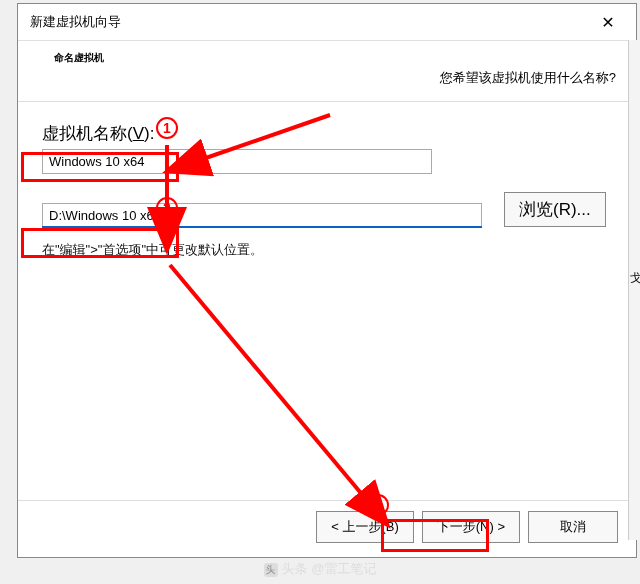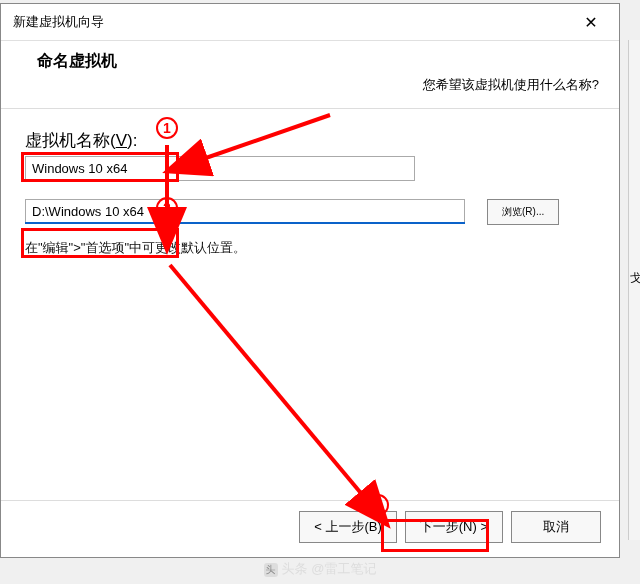--- a/index.html
+++ b/index.html
@@ -11,21 +11,21 @@
       height: 584px;
       overflow: hidden;
       position: relative;
     }
     .dialog {
       background: #fff;
       border: 1px solid #888;
       width: 620px;
       height: 555px;
       position: absolute;
-      left: 0;
+      left: 17px;
       top: 3px;
       display: flex;
       flex-direction: column;
     }
     .titlebar {
       display: flex;
       align-items: center;
       justify-content: space-between;
       padding: 6px 8px 6px 12px;
       border-bottom: 1px solid #e0e0e0;
@@ -39,21 +39,21 @@
       justify-content: center;
       font-size: 16px;
       cursor: pointer;
     }
     .header-section {
       padding: 10px 20px 14px 36px;
       border-bottom: 1px solid #ddd;
     }
     .header-title {
       font-weight: bold;
-      font-size: 16px;
+      font-size: 10px;
       margin-bottom: 4px;
     }
     .header-subtitle {
       font-size: 13px;
       padding-left: 28px;
       text-align: right;
     }
     .content {
       padding: 20px 24px 10px 24px;
       flex: 1;
@@ -70,27 +70,27 @@
       font-size: 13px;
       border: 1px solid #aaa;
       outline: none;
       font-family: inherit;
     }
     .row-name {
       margin-bottom: 18px;
     }
     .row-location {
       display: flex;
-      align-items: flex-start;
+      align-items: flex-end;
       gap: 22px;
       margin-bottom: 14px;
     }
     .browse-btn {
       padding: 5px 14px;
-      font-size: 10px;
+      font-size: 17px;
       border: 1px solid #888;
       background: #f8f8f8;
       cursor: pointer;
       font-family: inherit;
     }
     .hint-text {
       font-size: 13px;
       color: #111;
     }
     .button-row {

